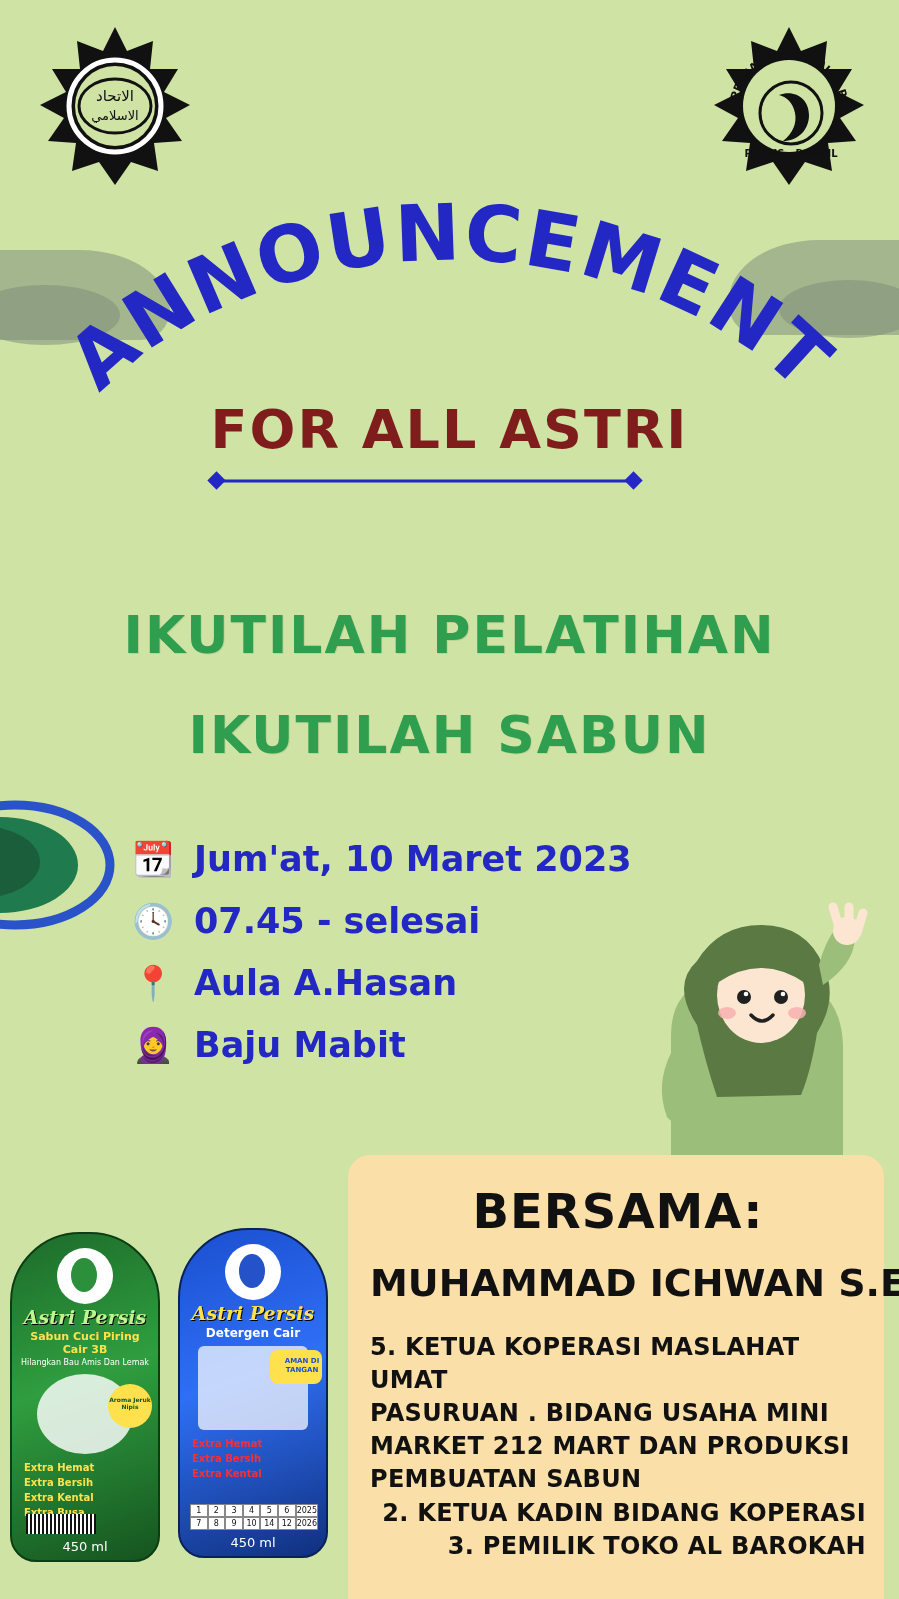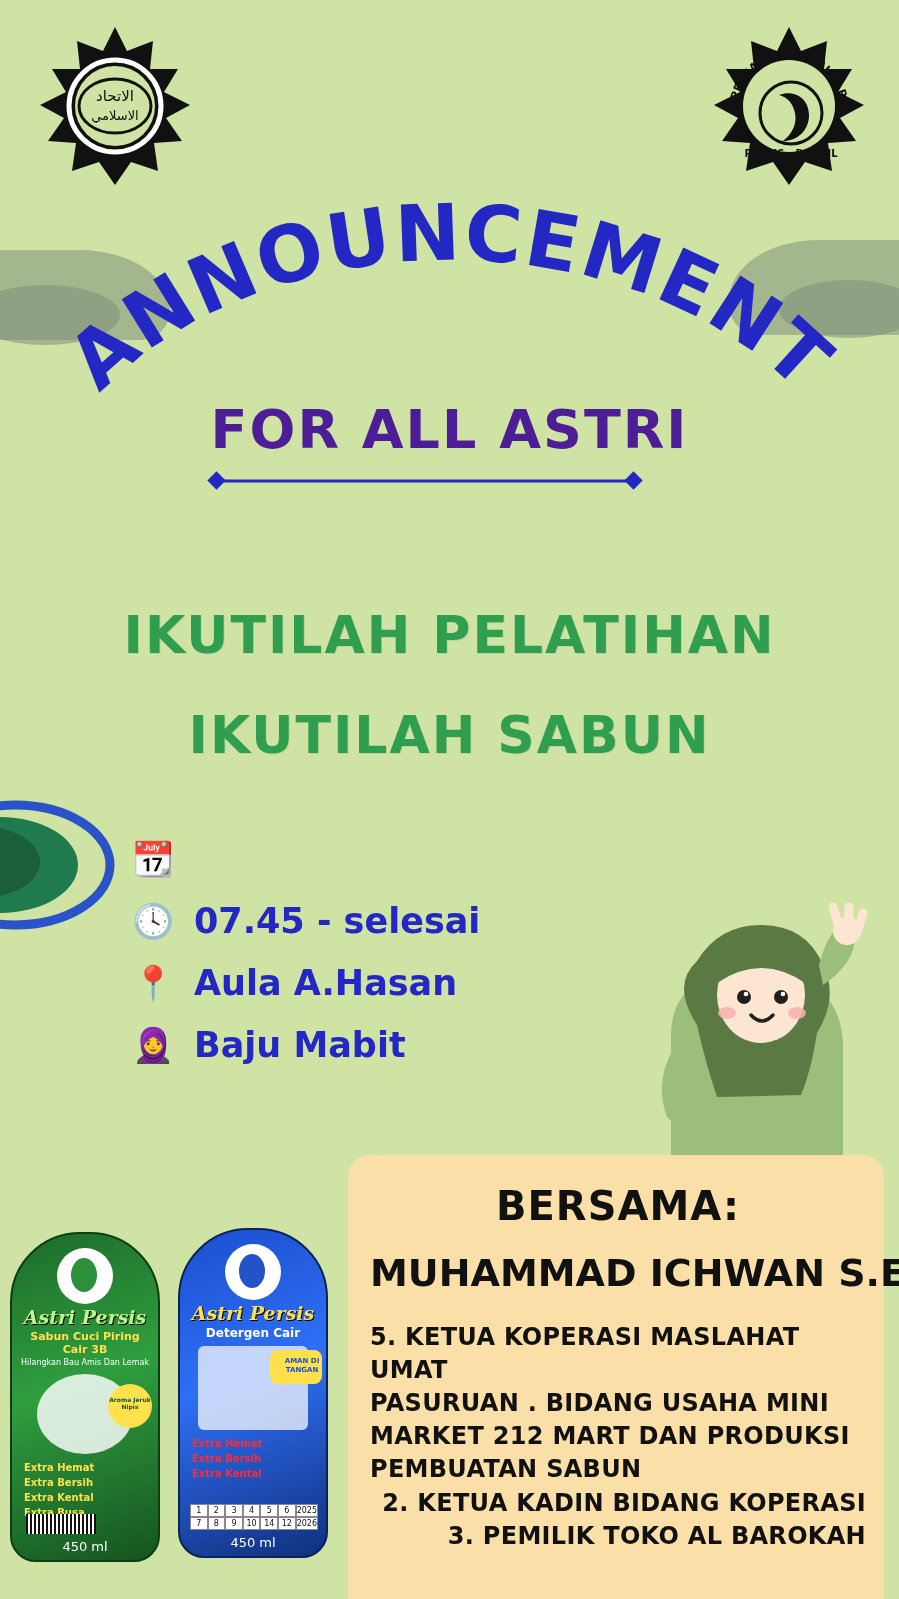--- a/index.html
+++ b/index.html
@@ -73,21 +73,21 @@
   }
 
   .subtitle {
     position: absolute;
     top: 398px;
     left: 0; right: 0;
     text-align: center;
     font-family: "DejaVu Sans", sans-serif;
     font-weight: bold;
     font-size: 54px;
-    color: #4c1d95;
+    color: #7f1d1d;
     letter-spacing: 2px;
   }
 
   .divider {
     position: absolute;
     top: 470px;
     left: 200px;
     width: 450px;
     height: 22px;
   }
@@ -153,21 +153,21 @@
     width: 536px;
     height: 444px;
     background: #fbdfa8;
     border-radius: 22px 22px 0 0;
     padding: 18px 18px 10px 22px;
   }
   .panel-bersama {
     text-align: center;
     font-family: "DejaVu Sans", sans-serif;
     font-weight: bold;
-    font-size: 40px;
+    font-size: 48px;
     color: #111;
     letter-spacing: 1px;
     margin-top: 10px;
   }
   .panel-name {
     text-align: center;
     font-family: "DejaVu Sans", sans-serif;
     font-weight: bold;
     font-size: 38px;
     color: #111;
@@ -393,20 +393,21 @@
     <rect x="10" y="4" width="13" height="13" fill="#2327c4" transform="rotate(45 16.5 10.5)"></rect>
     <rect x="427" y="4" width="13" height="13" fill="#2327c4" transform="rotate(45 433.5 10.5)"></rect>
   </svg>
 
   <div class="headline headline-1">IKUTILAH PELATIHAN</div>
   <div class="headline headline-2">IKUTILAH SABUN</div>
 
   <div class="details">
     <div class="detail-row">
       <div class="detail-icon">📆</div>
+      <div class="detail-text">Jum'at, 10 Maret 2023</div>
     </div>
     <div class="detail-row">
       <div class="detail-icon">🕓</div>
       <div class="detail-text">07.45 - selesai</div>
     </div>
     <div class="detail-row">
       <div class="detail-icon">📍</div>
       <div class="detail-text">Aula A.Hasan</div>
     </div>
     <div class="detail-row">

